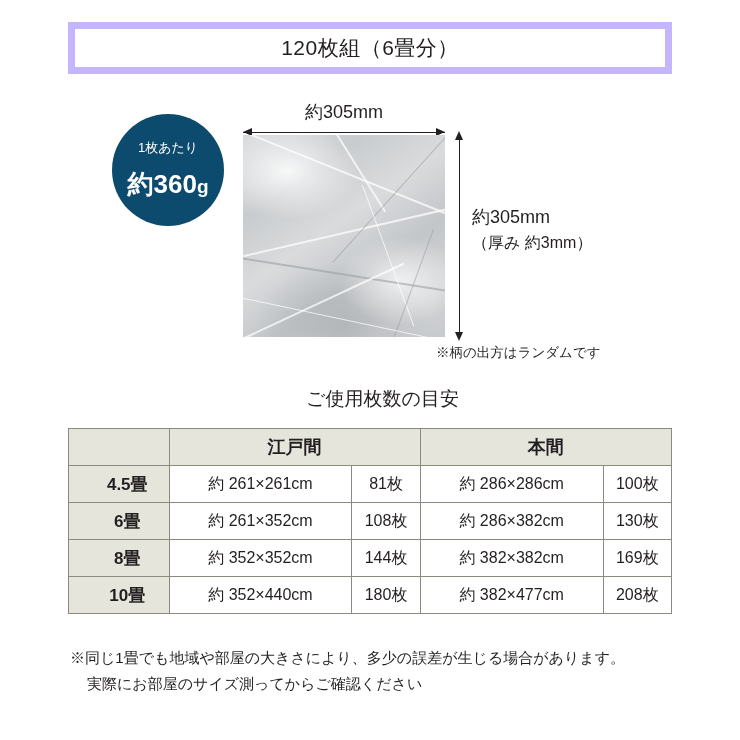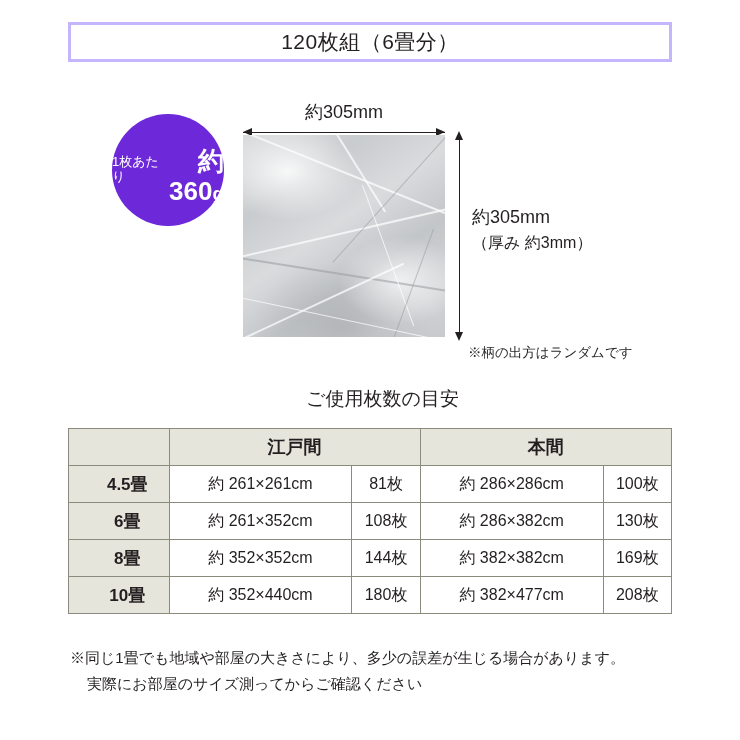--- a/index.html
+++ b/index.html
@@ -13,22 +13,22 @@
   .page {
     position: relative;
     width: 740px; height: 740px;
     overflow: hidden;
   }
 
   
   .title-banner {
     position: absolute;
     left: 68px; top: 22px;
-    width: 604px; height: 40px;
-    border: 3px solid #c4b5fd;
+    width: 604px; height: 52px;
+    border: 7px solid #c4b5fd;
     display: flex;
     align-items: center;
     justify-content: center;
   }
   .title-banner .title-text {
     font-size: 21px;
     letter-spacing: 0.5px;
     color: #231f20;
   }
 
@@ -38,24 +38,24 @@
     left: 0; top: 92px;
     width: 740px; height: 285px;
   }
 
   
   .weight-badge {
     position: absolute;
     left: 112px; top: 22px;
     width: 112px; height: 112px;
     border-radius: 50%;
-    background: #6d28d9;
+    background: #0c4a6e;
     color: #ffffff;
     display: flex;
-    flex-direction: row;
+    flex-direction: column;
     align-items: center;
     justify-content: center;
     line-height: 1.15;
   }
   .weight-badge .wb-small { font-size: 13px; }
   .weight-badge .wb-big { font-size: 26px; font-weight: bold; margin-top: 14px; text-align: right; }
   .weight-badge .wb-big .unit { font-size: 19px; font-weight: bold; }
 
   
   .tile {
@@ -127,21 +127,21 @@
   .dim-right-label {
     position: absolute;
     left: 472px; top: 112px;
     font-size: 18px;
     line-height: 1.5;
   }
   .dim-right-label .sub { font-size: 16px; }
 
   .note-random {
     position: absolute;
-    left: 468px; top: 252px;
+    left: 436px; top: 252px;
     font-size: 13.5px;
   }
 
   
   .table-heading {
     position: absolute;
     left: 0; top: 386px;
     width: 740px;
     text-align: center;
     font-size: 19px;

